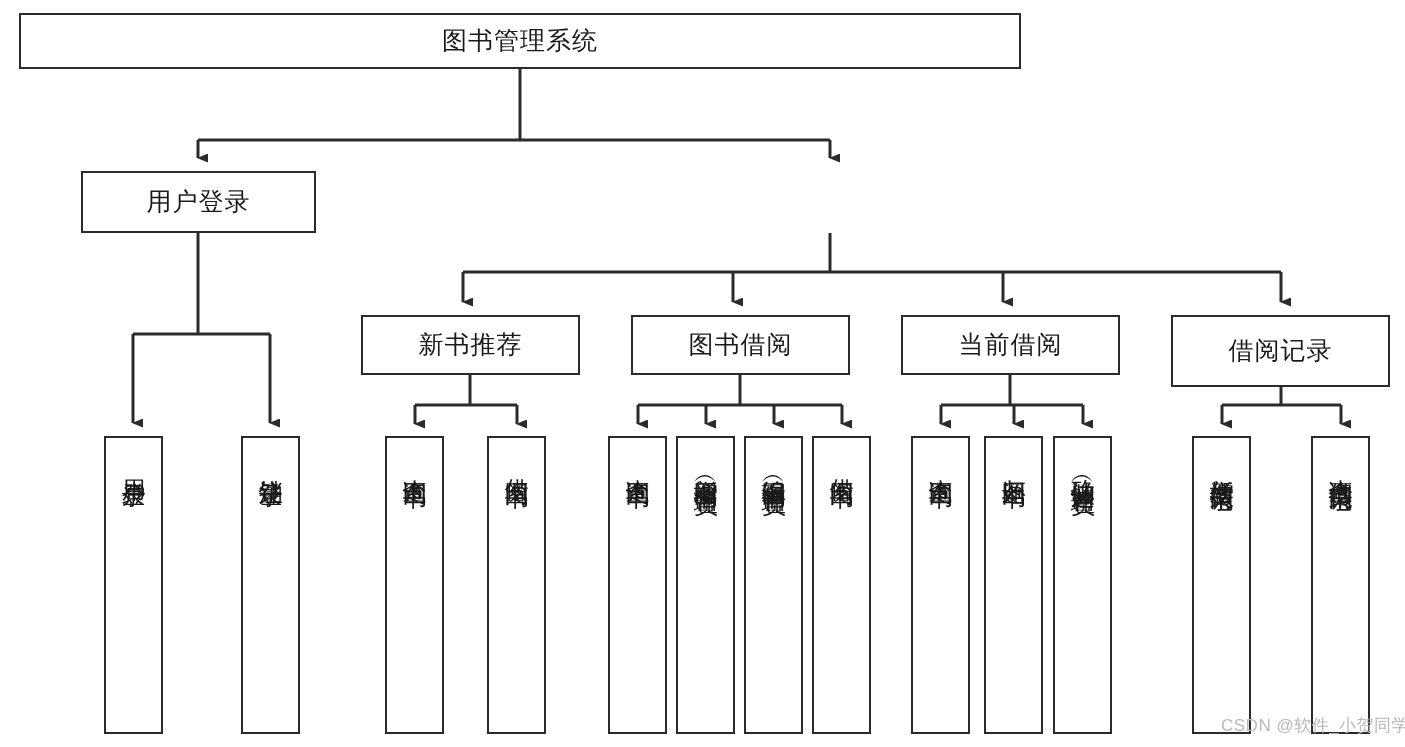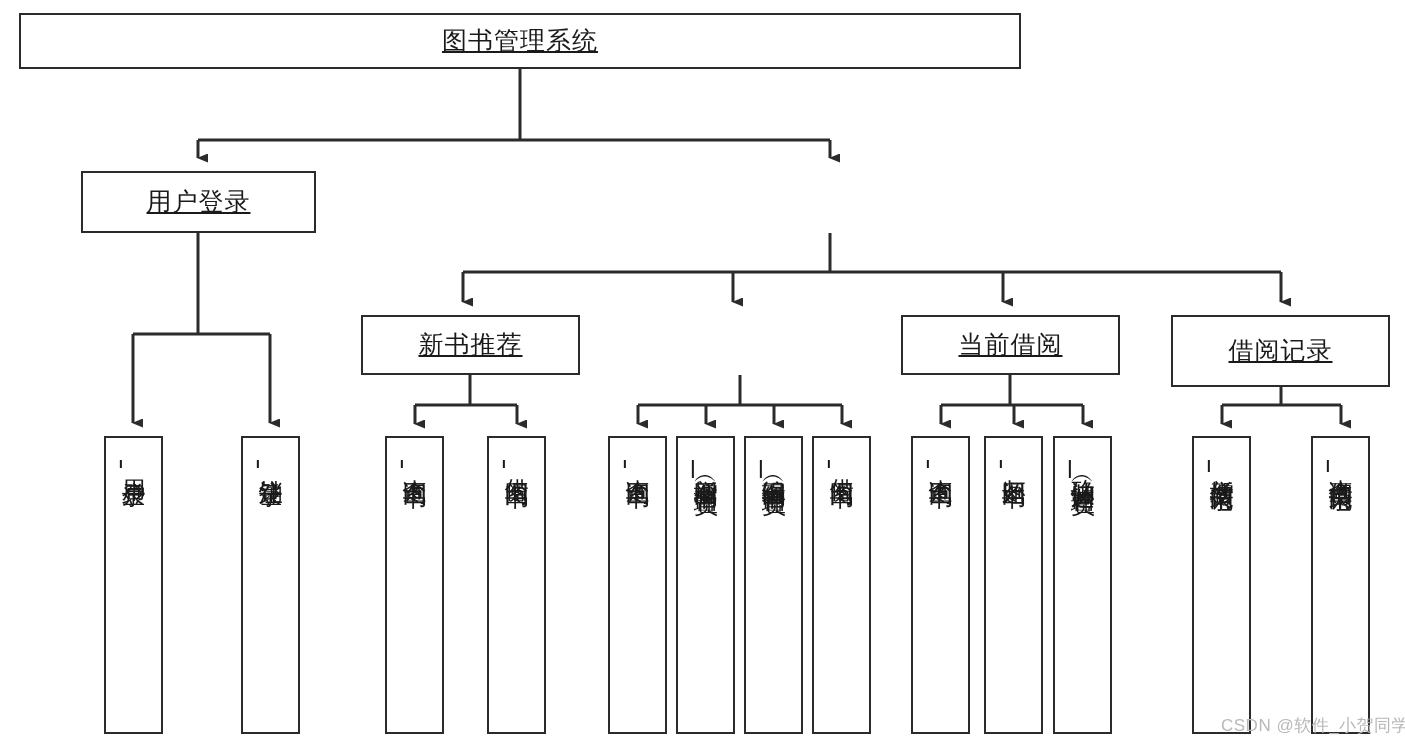--- a/index.html
+++ b/index.html
@@ -27,21 +27,20 @@
   }
   .node {
     position: absolute;
     box-sizing: border-box;
     border: 2.5px solid #2b2b2b;
     background: #ffffff;
     display: flex;
     align-items: center;
     justify-content: center;
     color: #1a1a1a;
-    text-decoration: underline;
   }
   .node.horizontal {
     font-size: 25px;
     letter-spacing: 1px;
     line-height: 1.1;
   }
   .node.root {
     font-size: 25px;
   }
   .node.vertical {
@@ -126,20 +125,23 @@
     <span>图书管理系统</span>
   </div>
 
   <div class="node horizontal" style="left: 81px; top: 171px; width: 235px; height: 62px;">
     <span>用户登录</span>
   </div>
 
   <div class="node horizontal" style="left: 361px; top: 315px; width: 219px; height: 60px; align-items: center;">
     <span>新书推荐</span>
   </div>
+  <div class="node horizontal" style="left: 631px; top: 315px; width: 219px; height: 60px;">
+    <span>图书借阅</span>
+  </div>
   <div class="node horizontal" style="left: 901px; top: 315px; width: 219px; height: 60px;">
     <span>当前借阅</span>
   </div>
   <div class="node horizontal" style="left: 1171px; top: 315px; width: 219px; height: 72px;">
     <span>借阅记录</span>
   </div>
 
   <div class="node vertical" style="left: 104px; top: 436px; width: 59px; height: 298px;">
     <span class="vtext">用户登录</span>
   </div>

